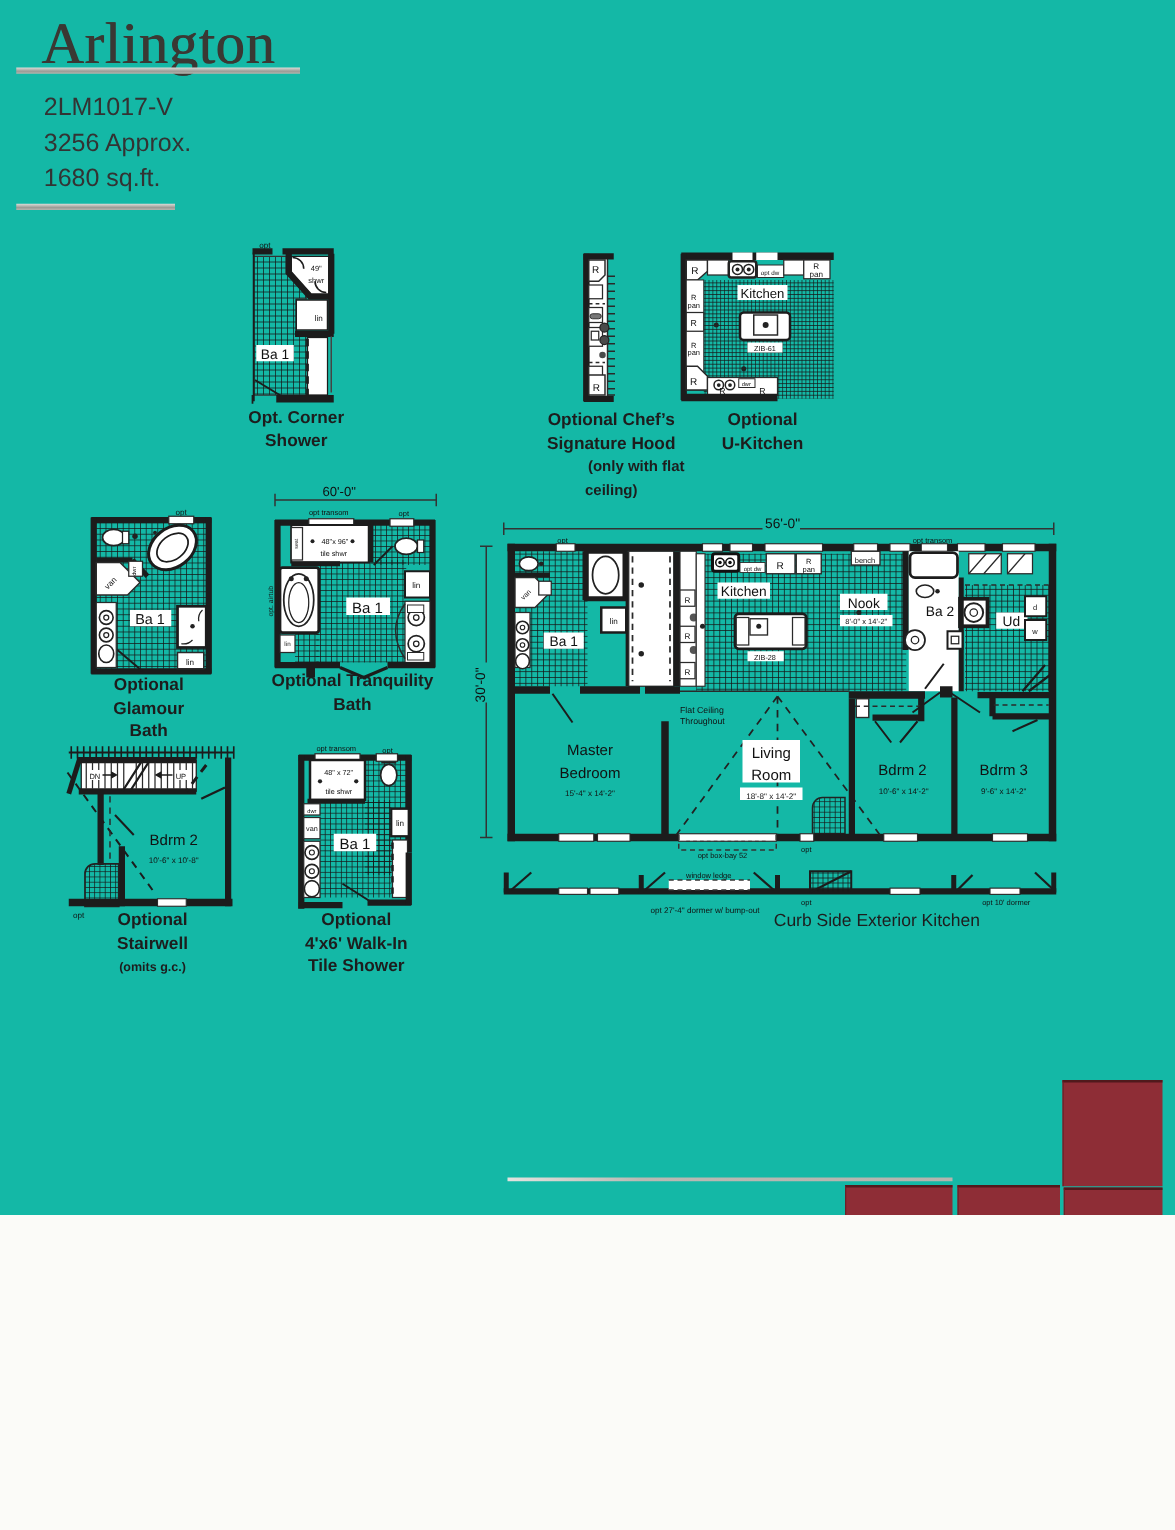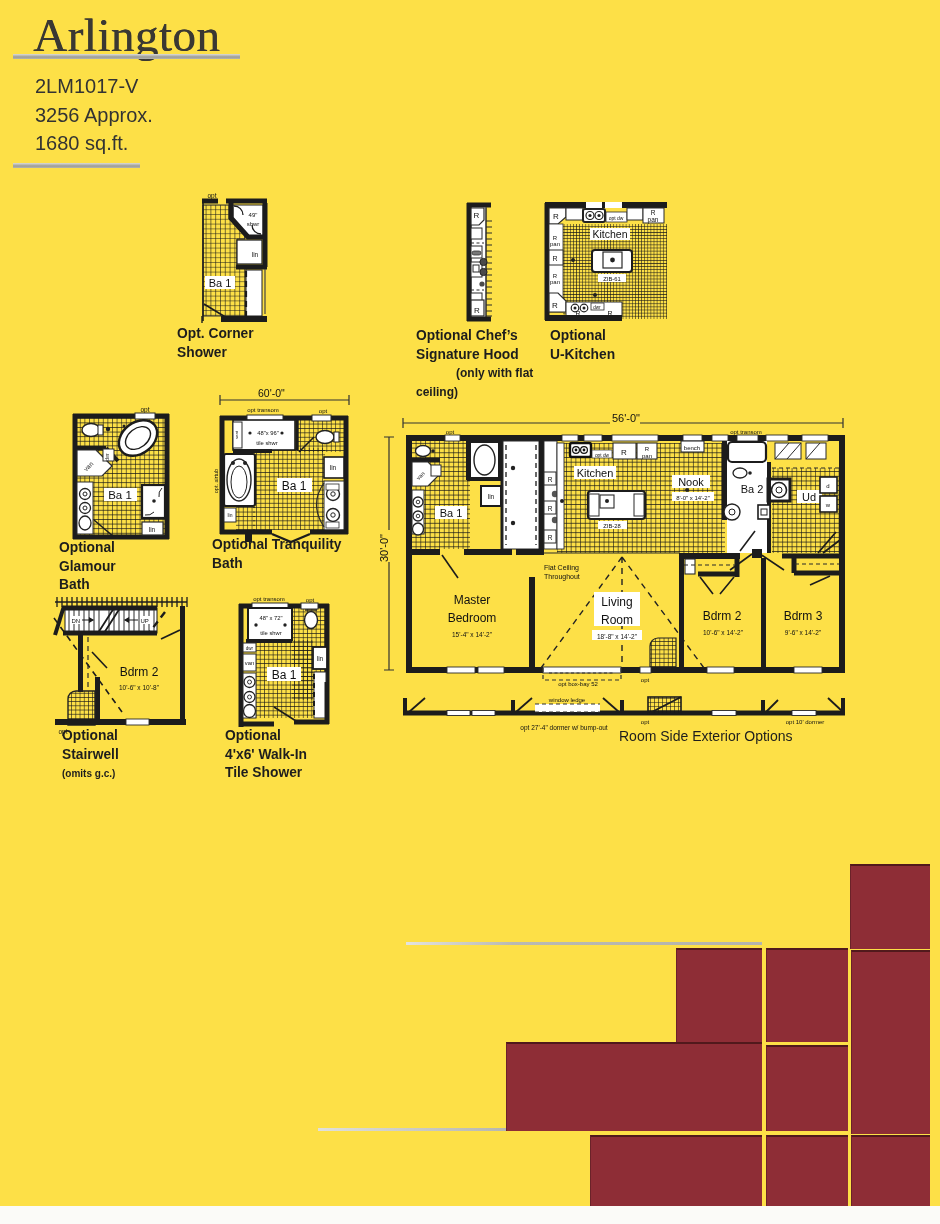--- a/index.html
+++ b/index.html
@@ -1,19 +1,19 @@
 <!DOCTYPE html>
 <html><head>
 <meta charset="utf-8">
 <style>
   html,body{margin:0;padding:0;background:#fbfbf8;}
-  #page{position:relative;width:940px;height:1206px;background:#fde047;overflow:hidden;
+  #page{position:relative;width:940px;height:972px;background:#14b8a6;overflow:hidden;
         font-family:"Liberation Sans",sans-serif;color:#2a2a2a;}
   .abs{position:absolute;}
-  .cap{position:absolute;font-weight:bold;color:#1d1d1d;text-align:left;line-height:18.5px;font-size:13.8px;letter-spacing:0px;}
+  .cap{position:absolute;font-weight:bold;color:#1d1d1d;text-align:center;line-height:18.5px;font-size:13.8px;letter-spacing:0px;}
   svg text{font-family:"Liberation Sans",sans-serif;fill:#111;}
 </style>
 </head>
 <body>
 <div id="page">
 
 <div class="abs" style="left:33px;top:8px;font-family:'Liberation Serif',serif;font-size:47px;color:#3a3833;letter-spacing:0.5px;text-shadow:0.6px 0 0 #3a3833;">Arlington</div>
 
 <div class="abs" style="left:13px;top:54px;width:227px;height:5px;background:linear-gradient(#dcdcd8,#9c9c96 60%,#b5b5af);"></div>
 
@@ -738,33 +738,33 @@
 
  <text x="411" y="34" font-size="6" text-anchor="middle">opt 10' dormer</text>
 
  <path d="M434,8 L449,22" stroke="#1c1c1c" stroke-width="1.8" fill="none"></path>
 
  <rect x="447" y="8" width="4" height="16" fill="#1c1c1c"></rect>
 </svg>
 
 <div class="cap" style="left:177px;top:325px;width:120px;">Opt. Corner<br>Shower</div>
 
-<div class="cap" style="left:416px;top:327px;width:120px;">Optional Chef’s<br>Signature Hood<br><span style="font-weight:bold;font-size:12px;padding-left:40px;">(only with flat ceiling)</span></div>
+<div class="cap" style="left:429px;top:327px;width:120px;">Optional Chef’s<br>Signature Hood<br><span style="font-weight:bold;font-size:12px;padding-left:40px;">(only with flat ceiling)</span></div>
 
 <div class="cap" style="left:550px;top:327px;width:120px;">Optional<br>U-Kitchen</div>
 
 <div class="cap" style="left:59px;top:539px;width:120px;">Optional<br>Glamour<br>Bath</div>
 
 <div class="cap" style="left:212px;top:536px;width:140px;">Optional Tranquility<br>Bath</div>
 
 <div class="cap" style="left:62px;top:727px;width:120px;">Optional<br>Stairwell<br><span style="font-weight:bold;font-size:10px;">(omits g.c.)</span></div>
 
 <div class="cap" style="left:225px;top:727px;width:120px;">Optional<br>4'x6' Walk-In<br>Tile Shower</div>
 
-<div class="abs" style="left:619px;top:728px;font-size:14px;color:#1d1d1d;">Room Side Exterior Options</div>
+<div class="abs" style="left:619px;top:728px;font-size:14px;color:#1d1d1d;">Curb Side Exterior Kitchen</div>
 
 <div class="abs" style="left:406px;top:942px;width:356px;height:3px;background:linear-gradient(to right,#e3e3df,#b9b9b3 30%,#b4b4ae);"></div>
 
 <div class="abs" style="left:318px;top:1128px;width:188px;height:3px;background:linear-gradient(to right,#e0e0dc,#b6b6b0);"></div>
 
 <div class="abs" style="left:408px;top:1209px;width:183px;height:3px;background:linear-gradient(to right,#e5e5e1,#c2c2bc);"></div>
 
 <div class="abs" style="left:850px;top:864px;width:79px;height:83px;background:#8e2d36;border-top:2px solid #51191c;border-left:1px solid #6b2229;"></div>
 
 <div class="abs" style="left:851px;top:950px;width:78px;height:182px;background:#8e2d36;border-top:2px solid #51191c;border-left:1px solid #6b2229;"></div>

